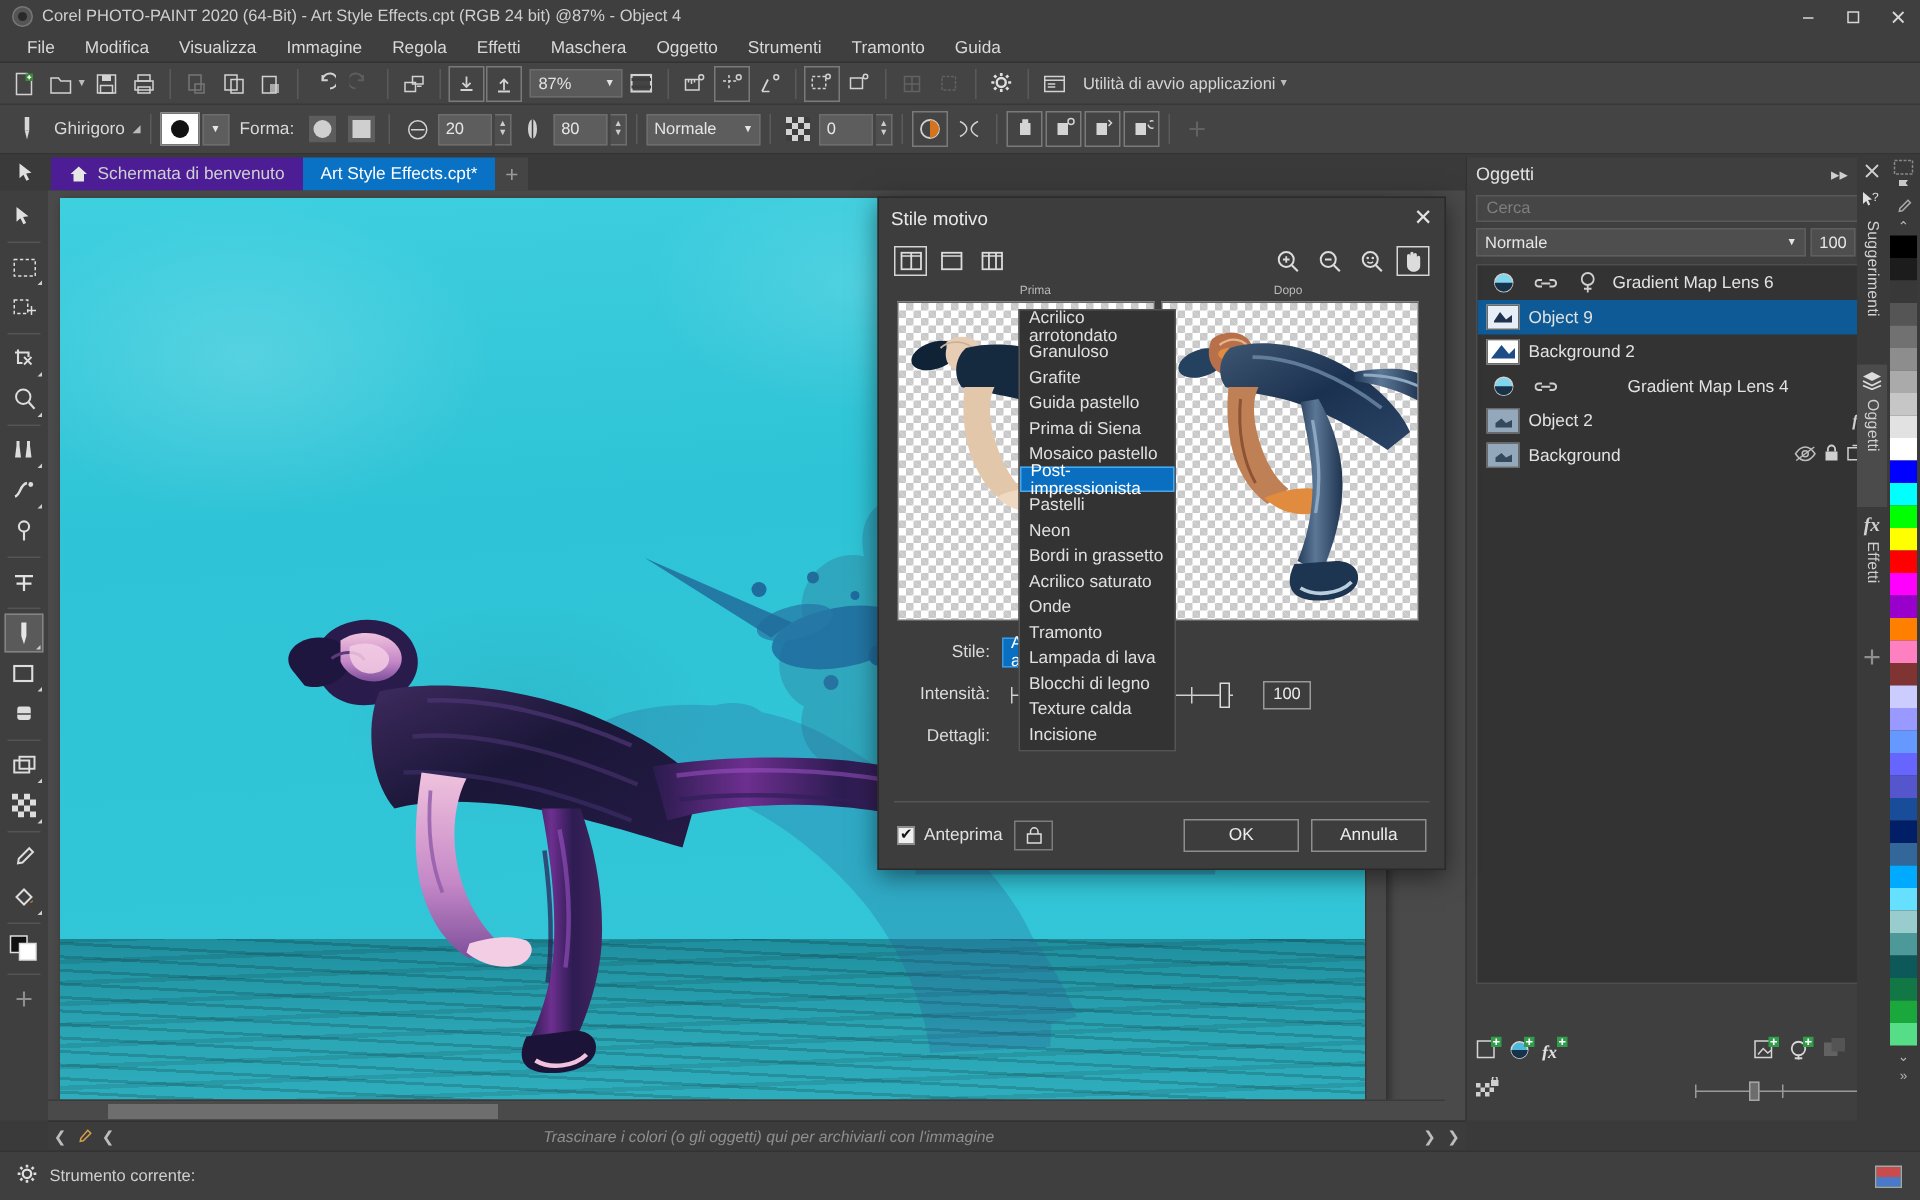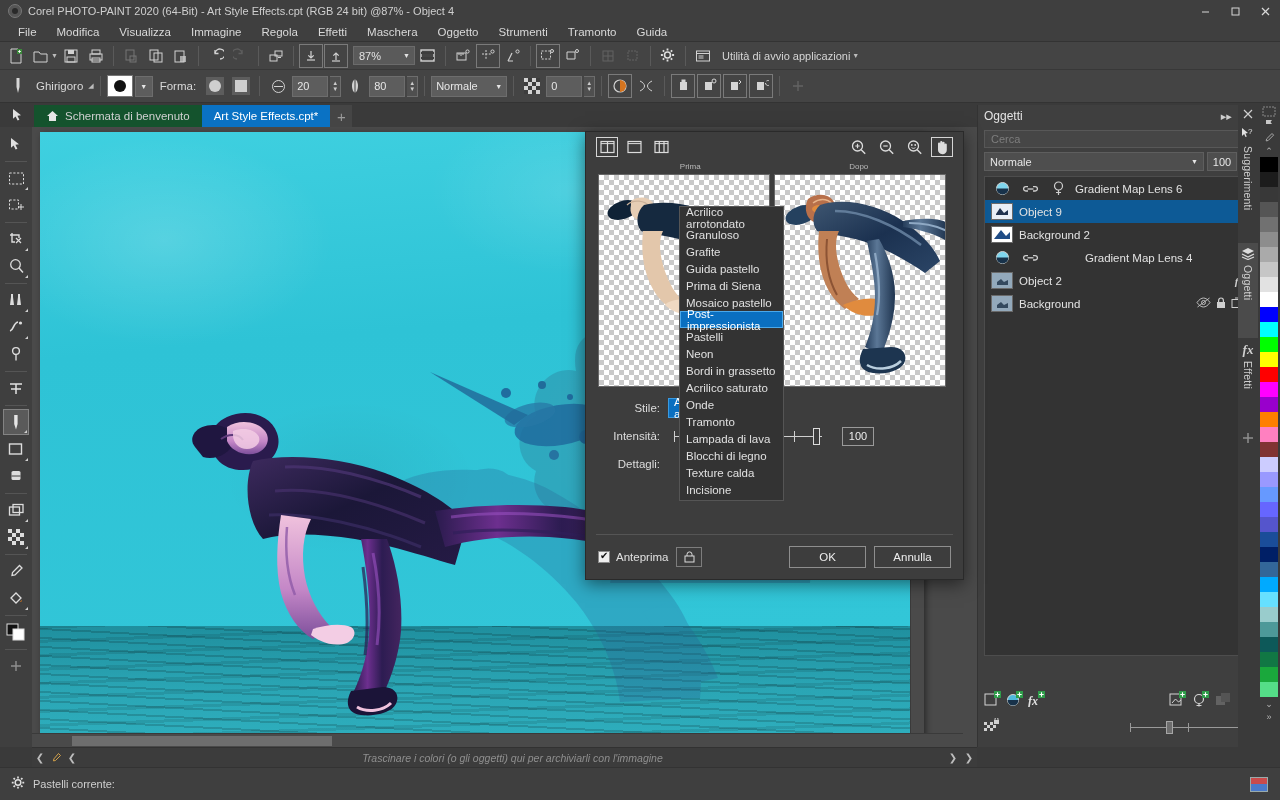--- a/index.html
+++ b/index.html
@@ -80,21 +80,21 @@
   .combo .arw{margin-left:auto;font-size:7px;}
 
   
   .tabstrip{
     position:absolute;left:0;top:103px;width:1280px;height:24px;background:#3a3a3a;
     display:flex;align-items:flex-end;
   }
   .tabarrow{width:34px;height:24px;display:flex;align-items:center;justify-content:center;color:#ddd;}
   .tab{
     height:22px;display:flex;align-items:center;gap:6px;padding:0 12px;
-    font-size:11.5px;color:#d0d0d0;background:#14532d;
+    font-size:11.5px;color:#d0d0d0;background:#4c1d95;
   }
   .tab.active{background:#0a72c4;color:#fff;}
   .tabplus{width:22px;height:22px;display:flex;align-items:center;justify-content:center;color:#9a9a9a;font-size:15px;background:#454545;}
 
   
   .toolbox{
     position:absolute;left:0;top:127px;width:32px;height:620px;background:#3f3f3f;
     display:flex;flex-direction:column;align-items:center;padding-top:4px;
   }
   .tool{
@@ -1149,26 +1149,30 @@
 
   <div class="statusbar">
     <span>
       <svg width="16" height="16" viewBox="0 0 17 17">
           <circle cx="8.5" cy="8" r="3" fill="none" stroke="#e0e0e0" stroke-width="1.6"></circle>
           <g stroke="#e0e0e0" stroke-width="1.8">
             <path d="M8.5 1.6v2M8.5 12.4v2M1.9 8h2M13.1 8h2M3.8 3.3l1.4 1.4M11.8 11.3l1.4 1.4M13.2 3.3l-1.4 1.4M5.2 11.3l-1.4 1.4"></path>
           </g>
         </svg>
     </span>
-    <span class="txt">Pastelli corrente:</span>
+    <span class="txt">Strumento corrente:</span>
     <span class="txt"></span>
     <span class="scrn"></span>
   </div>
 
   <div class="dialog">
+    <div class="dlghead">
+      <span class="t">Stile motivo</span>
+      <span class="x">✕</span>
+    </div>
 
     <div class="dlgtools">
       <span class="dtb on">
         <svg width="15" height="14" viewBox="0 0 15 14">
             <rect x="1" y="1.5" width="13" height="11" fill="none" stroke="#dcdcdc" stroke-width="1.2"></rect>
             <path d="M7.5 1.5v11" stroke="#dcdcdc" stroke-width="1.2"></path>
             <path d="M1 3.6h13" stroke="#dcdcdc"></path>
           </svg>
       </span>
       <span class="dtb">

